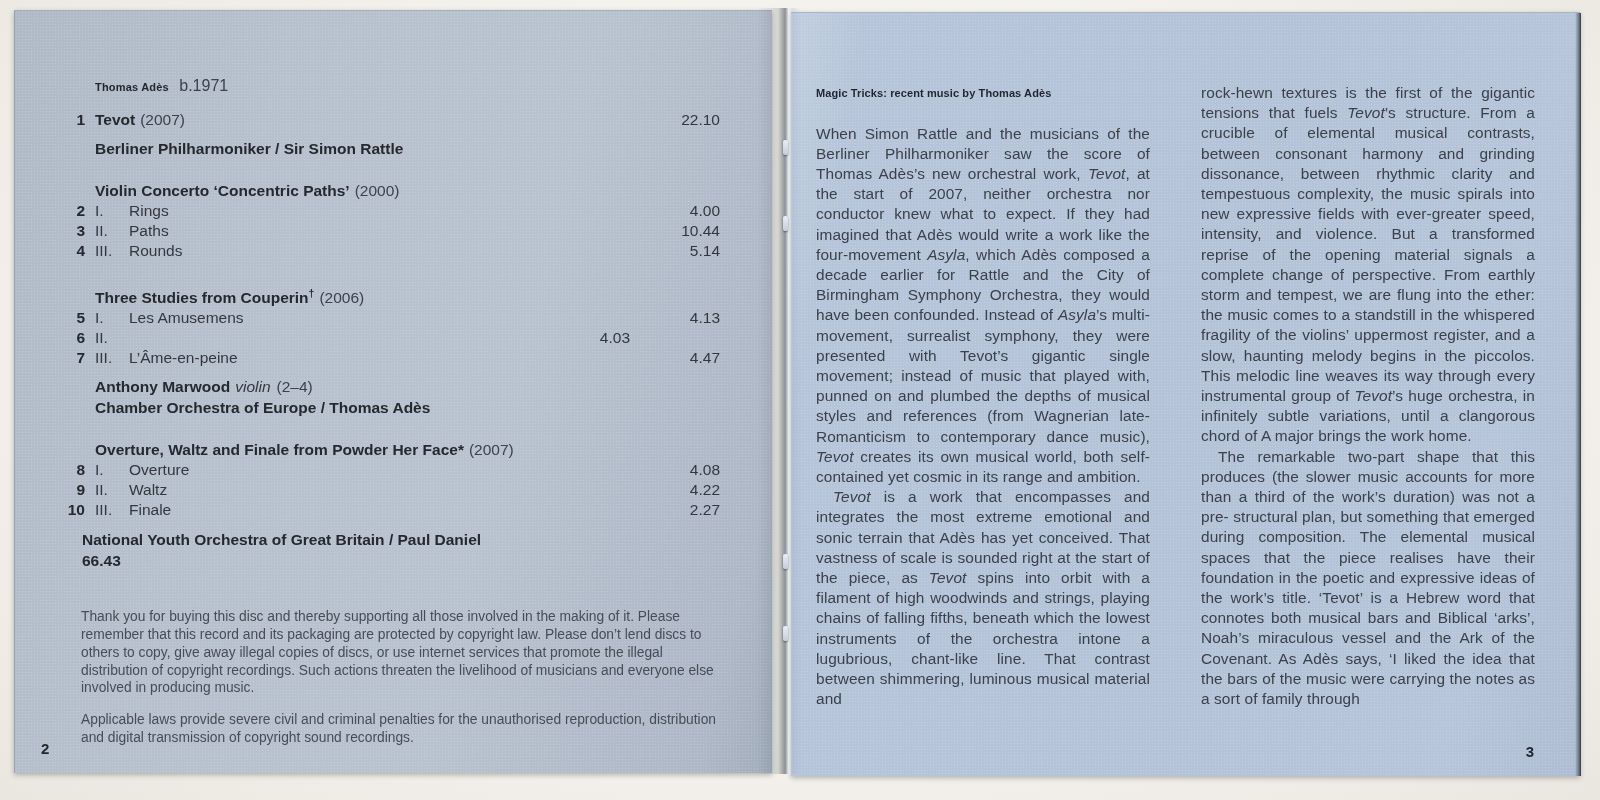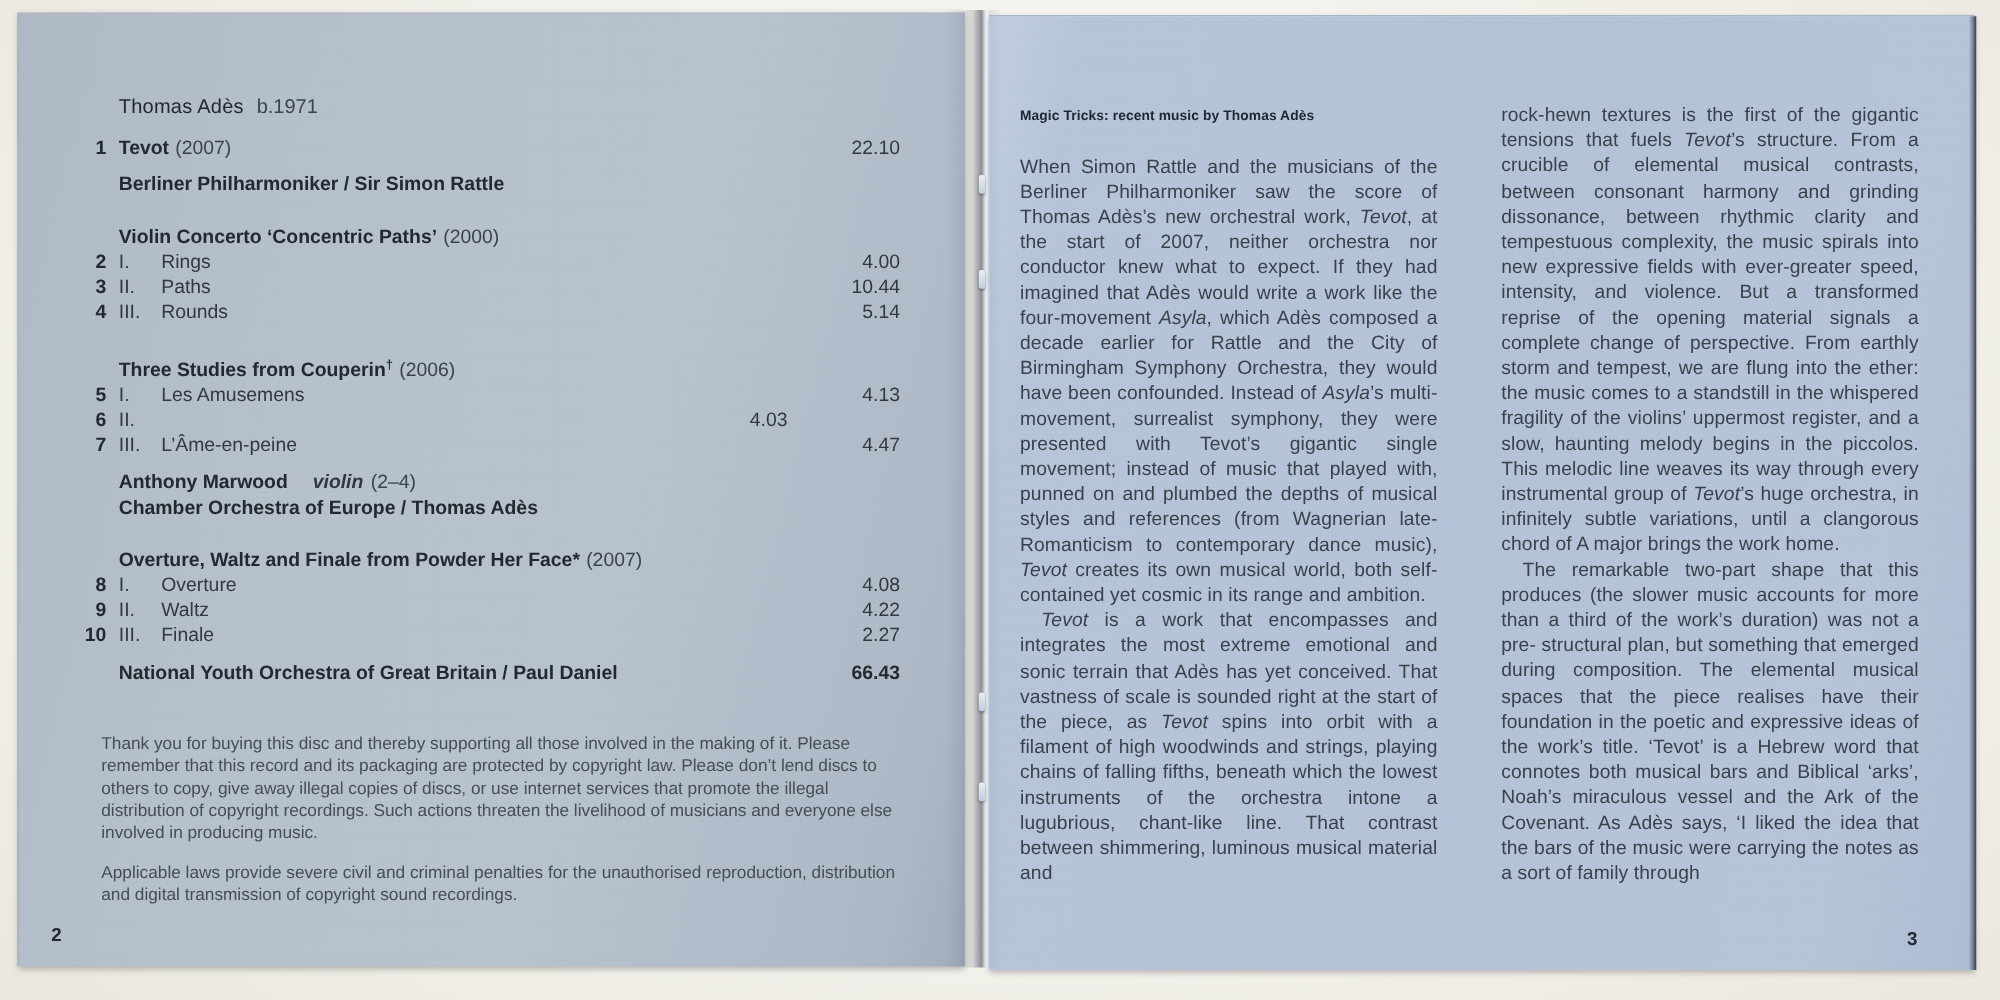--- a/index.html
+++ b/index.html
@@ -45,42 +45,42 @@
   }
   .stitch{
     position:absolute;left:26px;width:5px;height:15px;border-radius:2px;
     background:linear-gradient(180deg,#e8eef6,#c3cdda);
     box-shadow:0 1px 2px rgba(30,40,55,0.55);
   }
 
   
   .tracklist{position:absolute;left:40px;top:64px;right:52px;color:#30353d;font-size:15.5px;}
   .composer-line{margin-left:40px;line-height:22px;}
-  .cname{font-weight:normal;font-size:16px;color:#23272e;letter-spacing:0.2px;}
+  .cname{font-weight:bold;font-size:11px;color:#23272e;letter-spacing:0.2px;}
   .cdates{font-size:16px;color:#3c424b;margin-left:6px;}
 
   .trow{display:grid;grid-template-columns:30px 24px 1fr 80px;column-gap:10px;line-height:20px;}
   .tnum{font-weight:bold;text-align:right;color:#24292f;}
   .tlabel{color:#33383f;}
   .tname{color:#33383f;}
   .ttime{text-align:right;color:#33383f;}
   .twork{grid-column:2 / 4;}
   .bold{font-weight:bold;color:#24292f;}
   .yr{font-weight:normal;color:#3c424b;margin-left:5px;}
 
   .whead{margin-left:40px;line-height:20px;}
   .wtitle{font-weight:bold;color:#24292f;}
   .wsup{font-weight:bold;color:#24292f;vertical-align:super;font-size:10.5px;}
   .artist{margin-left:40px;line-height:21px;font-weight:bold;color:#24292f;}
-  .role{font-weight:bold;font-style:italic;color:#33383f;margin-left:20px;}
+  .role{font-weight:normal;font-style:italic;color:#33383f;margin-left:5px;}
   .range{font-weight:normal;color:#3c424b;margin-left:6px;}
 
   .mt12{margin-top:12px;} .mt8{margin-top:8px;} .mt22{margin-top:22px;}
 
-  .total-row{display:flex;margin-left:40px;margin-top:9px;line-height:21px;}
+  .total-row{display:flex;margin-left:27px;margin-top:9px;line-height:21px;flex-direction:column;}
   .total-name{flex:1;font-weight:bold;color:#24292f;}
   .total-time{font-weight:bold;color:#24292f;}
 
   .copyright{margin-left:26px;margin-top:37px;width:638px;
     font-size:13.8px;line-height:17.8px;color:#474d56;}
   .copyright p{margin:0 0 14px 0;}
 
   
   .col{position:absolute;top:70px;width:334px;text-align:justify;
     font-size:15.4px;line-height:20.2px;color:#3b414b;letter-spacing:0.1px;}

